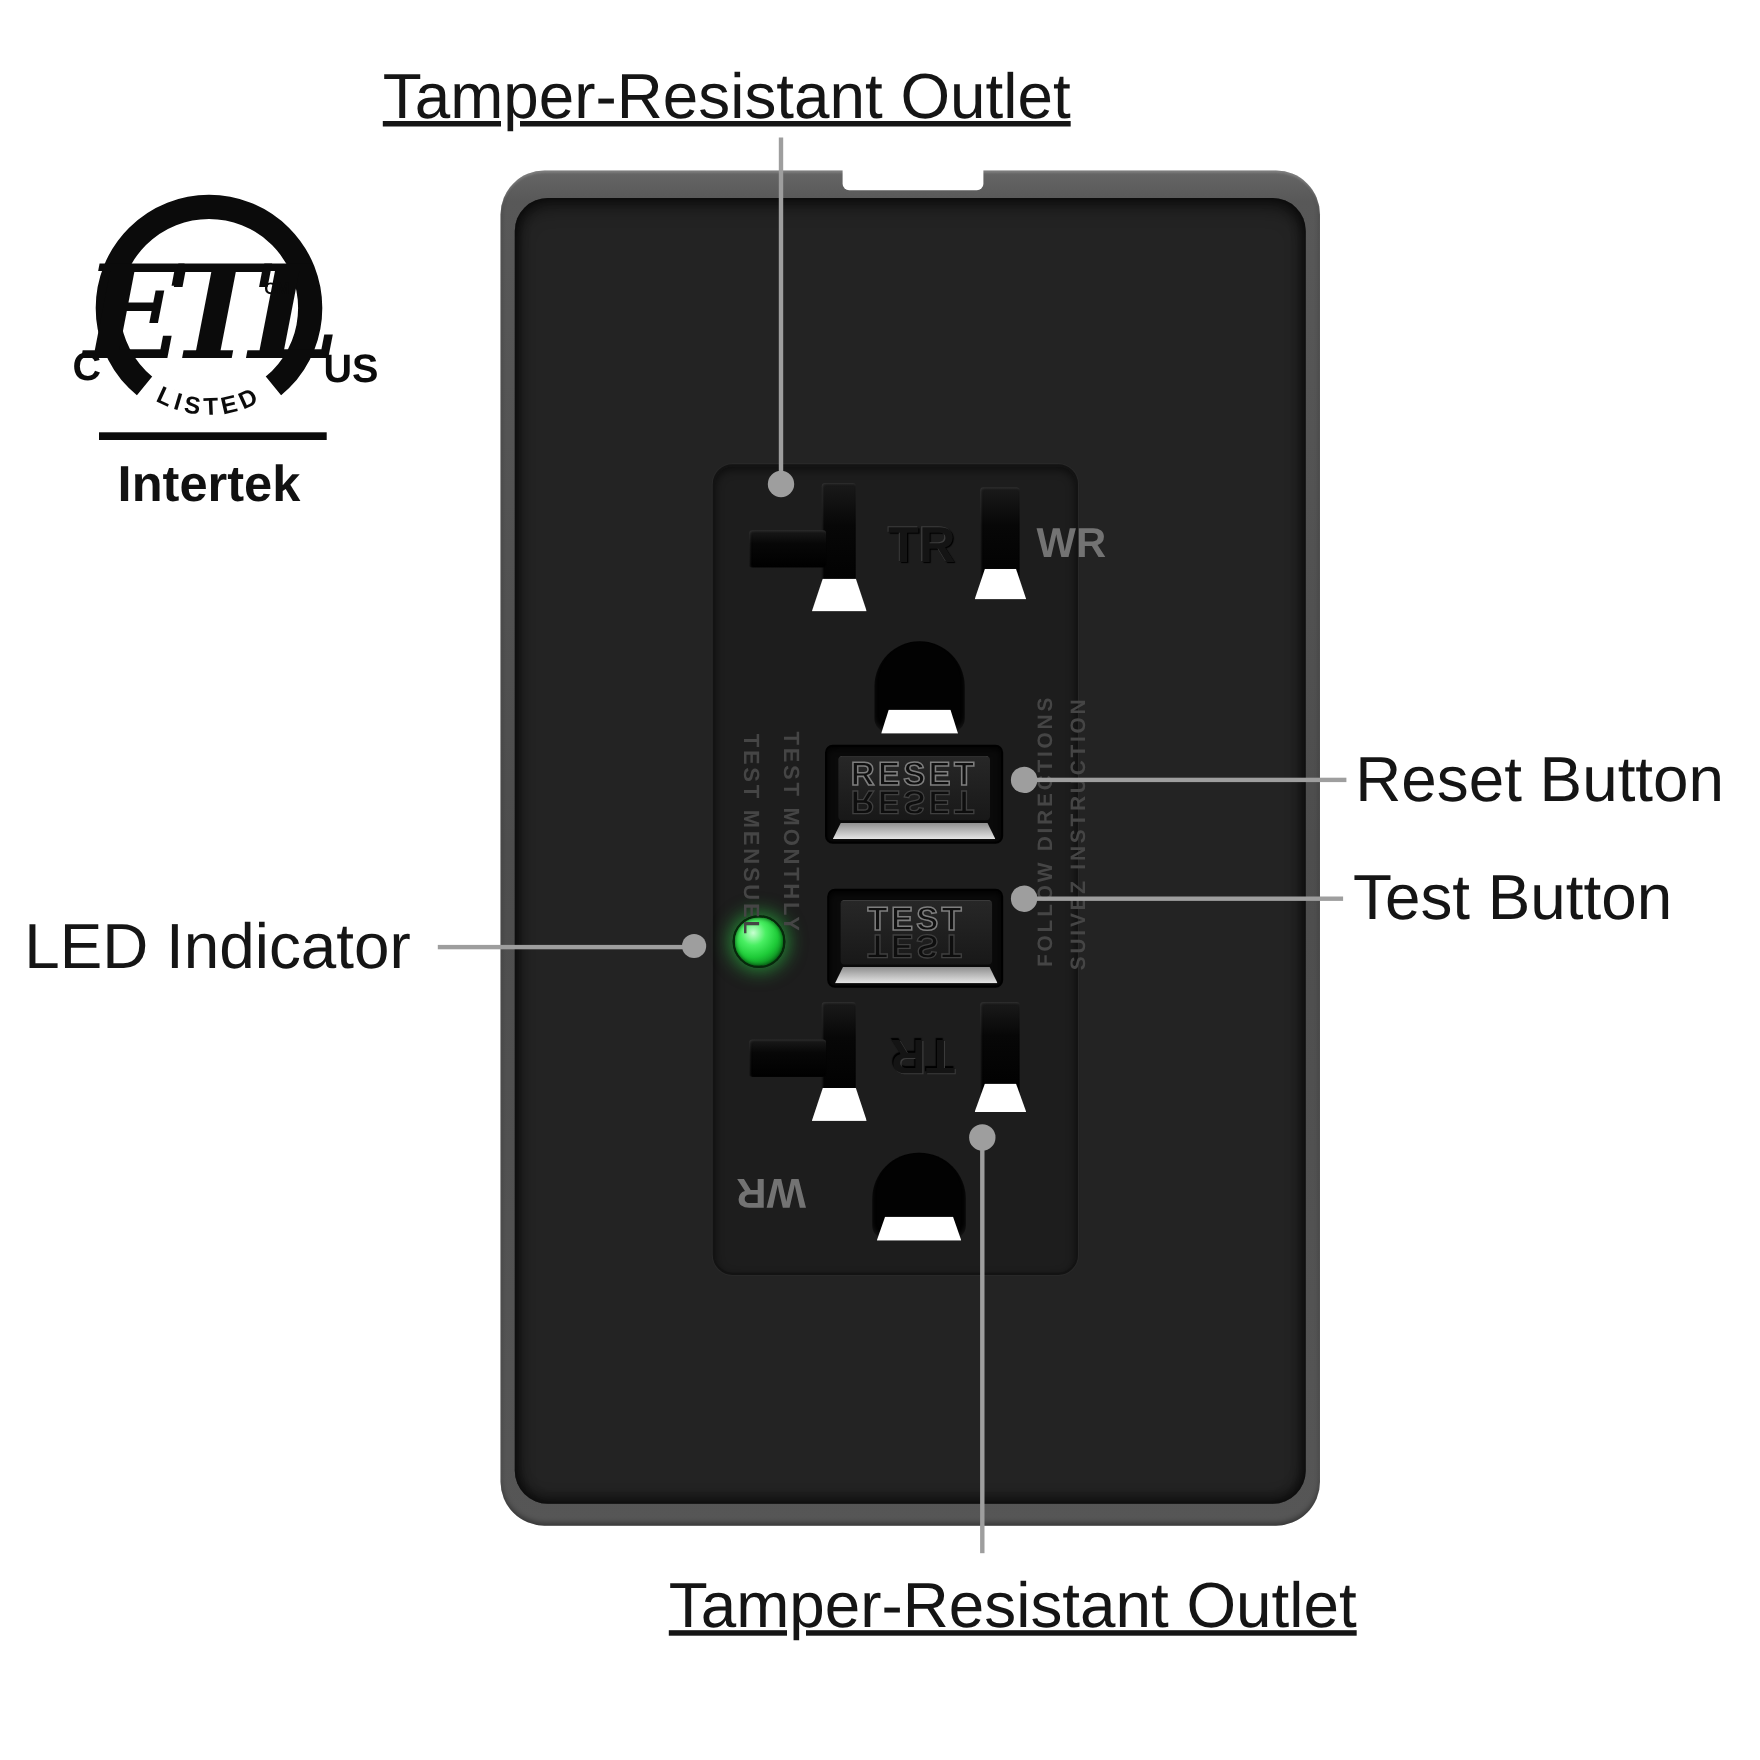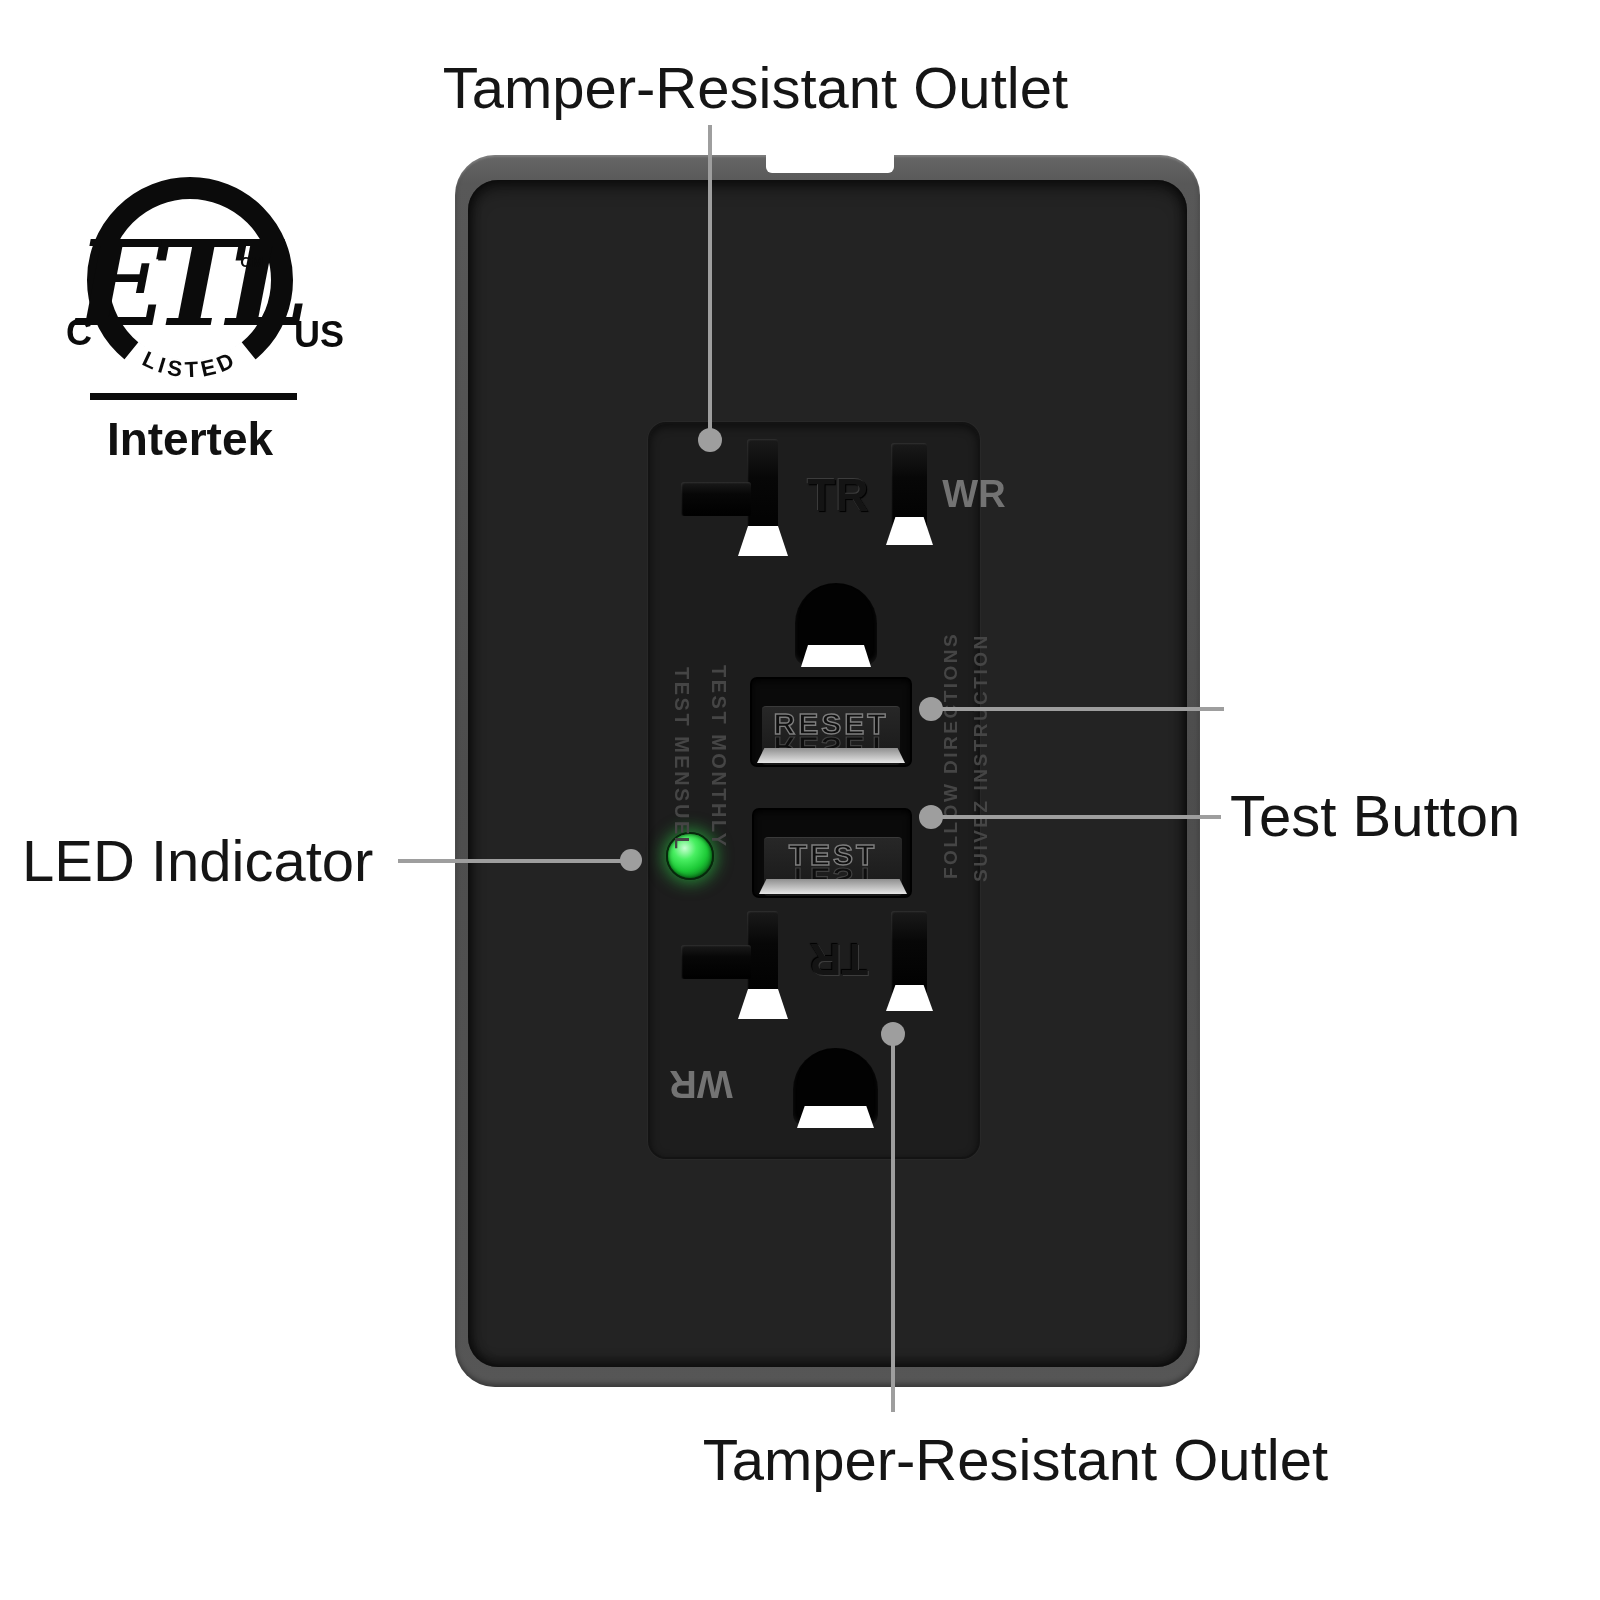--- a/index.html
+++ b/index.html
@@ -5,21 +5,21 @@
   html,body{margin:0;padding:0;background:#ffffff;}
   .canvas{
     position:relative; width:1600px; height:1600px; background:#ffffff;
     font-family:"Liberation Sans", sans-serif; overflow:hidden;
   }
   
   .callout{
     position:absolute; color:#151515; font-size:58px; line-height:66px;
     white-space:nowrap; letter-spacing:0px;
   }
-  .callout.center{ text-align:right; }
+  .callout.center{ text-align:left;text-decoration:underline; }
   
   .leader{ position:absolute; background:#9e9e9e; }
   .dot{ position:absolute; width:24px; height:24px; border-radius:50%; background:#9e9e9e; }
   
   .plate{
     position:absolute; left:455px; top:155px; width:745px; height:1232px;
     border-radius:40px;
     background:linear-gradient(180deg,#666666 0px,#585858 28px,#4d4d4d 50%,#565656 100%);
     box-shadow:inset 0 2px 2px rgba(255,255,255,.18), inset 0 -3px 5px rgba(0,0,0,.35);
   }
@@ -58,21 +58,21 @@
   .mark-gray{ position:absolute; font-weight:bold; color:#737373; text-align:center; }
   .rot180{ transform:rotate(180deg); }
   
   .well{
     position:absolute; background:#0a0a0a; border:2px solid #000; border-radius:7px;
     box-sizing:border-box; box-shadow:inset 0 2px 6px rgba(0,0,0,.9);
   }
   .btn{
     position:absolute; left:10px; top:8px; width:138px; height:58px;
     background:linear-gradient(180deg,#272727,#181818); border-radius:4px;
-    border-top:1px solid #3a3a3a; overflow:hidden; text-align:center;margin-top:19px;
+    border-top:1px solid #3a3a3a; overflow:hidden; text-align:center;
   }
   .btn-label{
     display:block; font-size:30px; font-weight:bold; letter-spacing:3px;
     line-height:30px; margin-top:2px; color:#101010;
     -webkit-text-stroke:1.4px #7e7e7e;
   }
   .btn-mirror{
     display:block; font-size:30px; font-weight:bold; letter-spacing:3px;
     line-height:30px; margin-top:-7px; color:#0c0c0c;
     -webkit-text-stroke:1.2px #474747; transform:scaleY(-1); opacity:.85;
@@ -178,17 +178,18 @@
   <div class="leader" style="left:931px; top:815px; width:290px; height:4px;"></div>
   <div class="dot" style="left:919px; top:805px;"></div>
 
   <div class="leader" style="left:398px; top:859px; width:234px; height:4px;"></div>
   <div class="dot" style="left:620px; top:849px; width:22px; height:22px;"></div>
 
   <div class="leader" style="left:891px; top:1034px; width:4px; height:378px;"></div>
   <div class="dot" style="left:881px; top:1022px;"></div>
 
   <div class="callout center" style="left:348px; top:55px; width:720px;">Tamper-Resistant Outlet</div>
+  <div class="callout" style="left:1232px; top:676px;">Reset Button</div>
   <div class="callout" style="left:1230px; top:783px;">Test Button</div>
   <div class="callout" style="left:22px; top:828px;">LED Indicator</div>
   <div class="callout center" style="left:608px; top:1427px; width:720px;">Tamper-Resistant Outlet</div>
 
 </div>
 
 </body></html>

